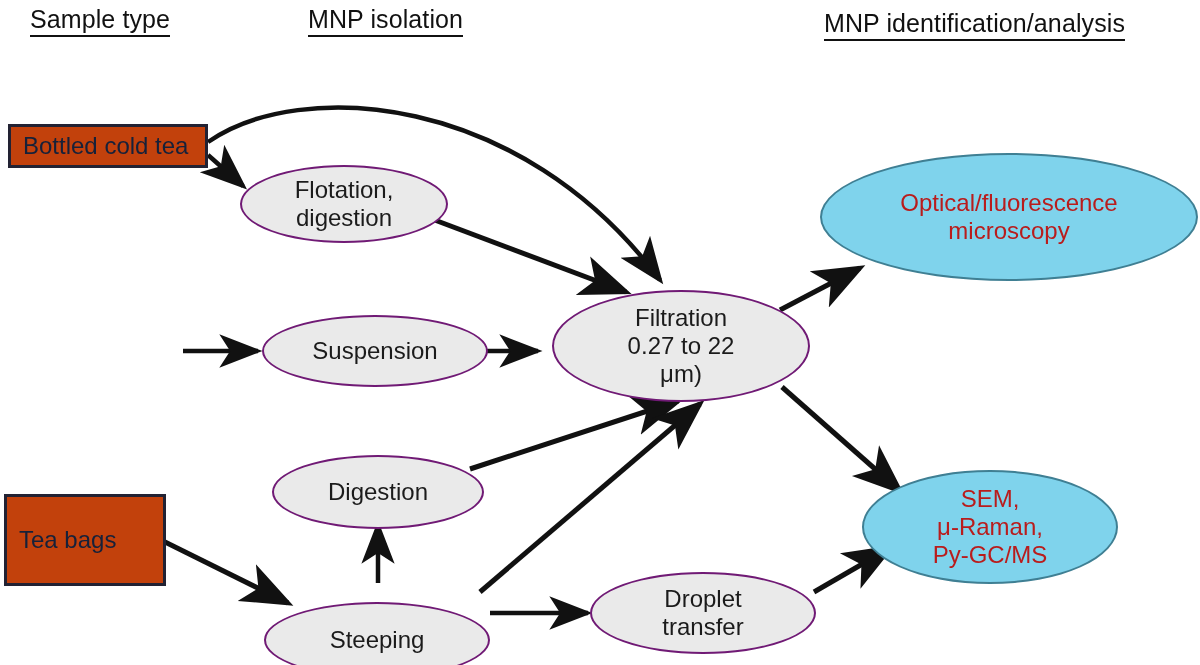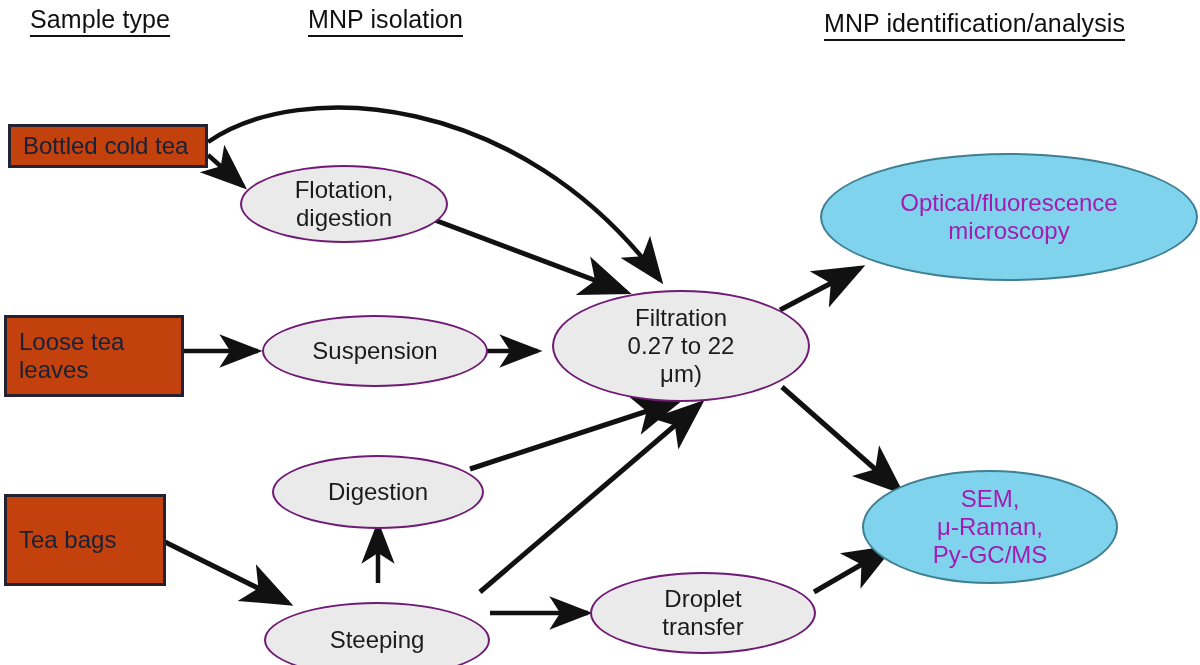--- a/index.html
+++ b/index.html
@@ -68,21 +68,21 @@
     background: #eaeaea;
     border: 2px solid #701a75;
     border-radius: 50%;
     color: #1b1b1b;
     font-size: 24px;
   }
   .ellipse-blue {
     background: #7fd3ec;
     border: 2px solid #3f7f93;
     border-radius: 50%;
-    color: #a21caf;
+    color: #b91c1c;
     font-size: 24px;
   }
 </style>
 </head>
 <body>
 
 <div id="canvas">
 
   <div class="col-header" style="left:30px; top:6px;">Sample type</div>
 
@@ -124,24 +124,20 @@
 
     <path d="M 782 387 L 900 491" fill="none" stroke="#111111" stroke-width="5" marker-end="url(#ahs)"></path>
 
     <path d="M 814 592 L 890 548" fill="none" stroke="#111111" stroke-width="5" marker-end="url(#ahs)"></path>
   </svg>
 
   <div class="node box-sample centerv" style="left:8px; top:124px; width:200px; height:44px;">
     <span class="lbl">Bottled cold tea</span>
   </div>
 
-  <div class="node box-sample" style="left:4px; top:315px; width:180px; height:82px; align-items:center;">
-    <span class="lbl">Loose tea
-leaves</span>
-  </div>
 
   <div class="node box-sample" style="left:4px; top:494px; width:162px; height:92px; align-items:center;">
     <span class="lbl">Tea bags</span>
   </div>
 
   <div class="node ellipse-gray" style="left:240px; top:165px; width:208px; height:78px;">
     <span class="lbl">Flotation,
 digestion</span>
   </div>
 

